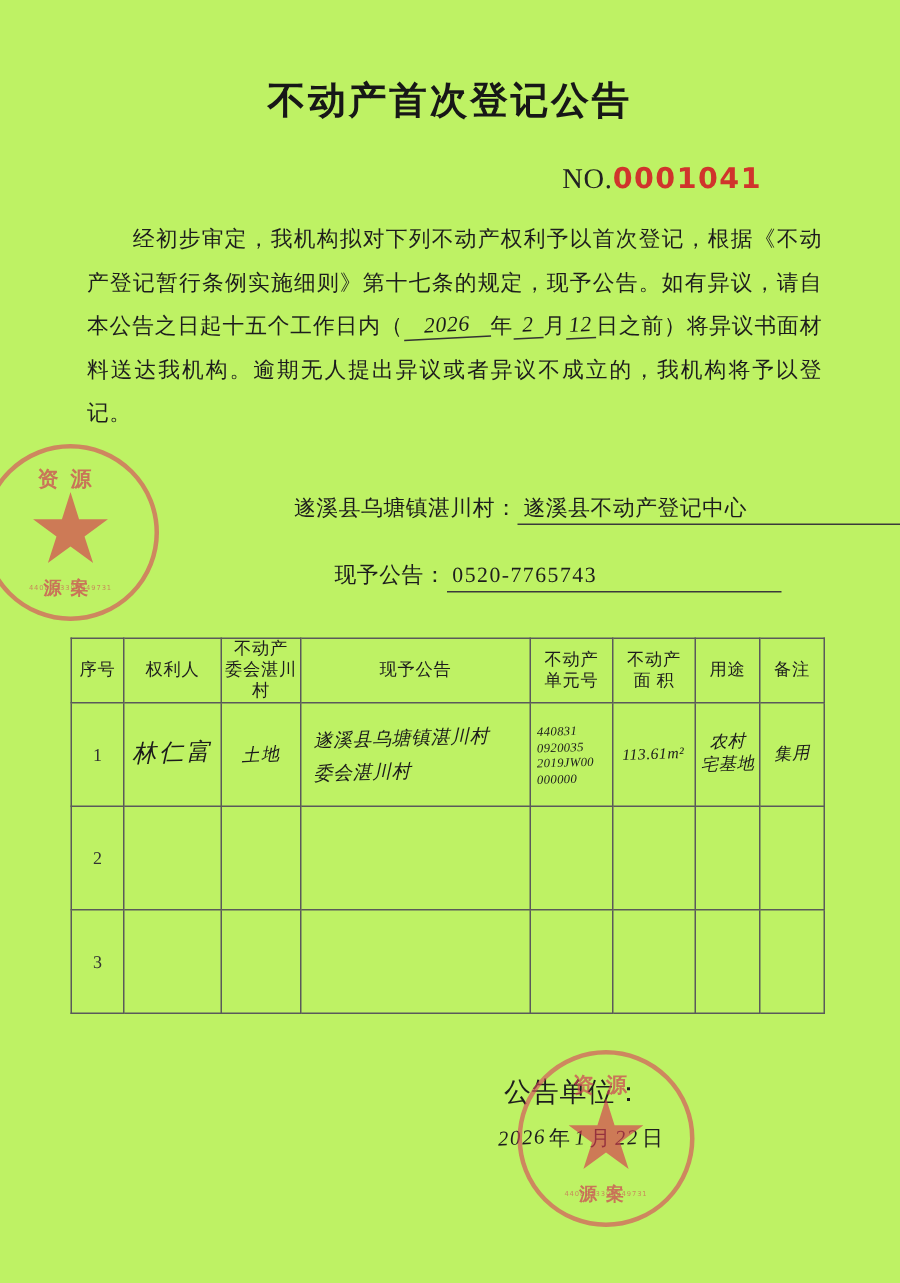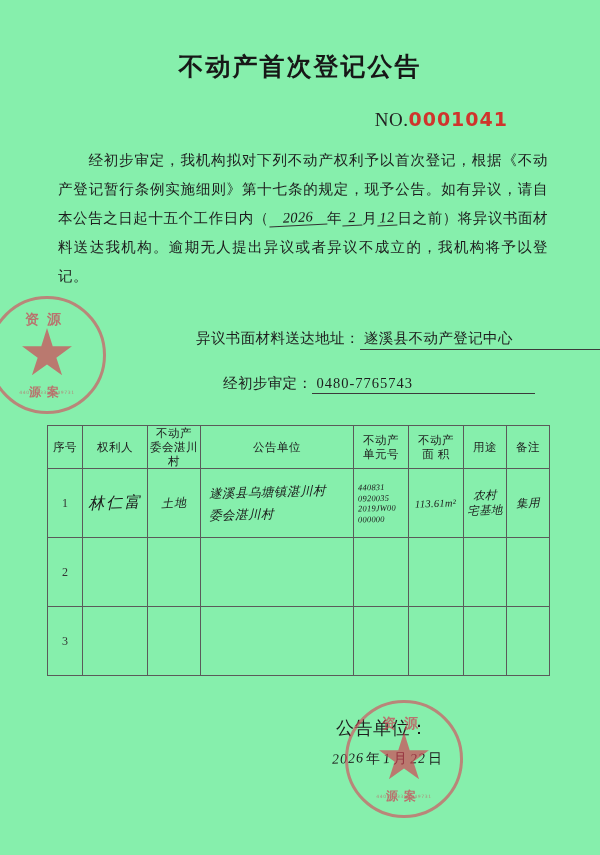--- a/index.html
+++ b/index.html
@@ -12,21 +12,21 @@
     background: #ffffff;
     font-family: "Liberation Serif", "DejaVu Serif", serif;
     color: #1a1a1a;
     position: relative;
     overflow: hidden;
   }
   .page {
     position: relative;
     width: 600px;
     height: 855px;
-    background: #86efac;
+    background: #bef264;
   }
 
   
   .doc-title {
     position: absolute;
     top: 50px;
     left: 0;
     width: 600px;
     text-align: center;
     font-size: 25px;
@@ -286,42 +286,42 @@
 
   <div class="serial-row">
     <span class="serial-label">NO.</span><span class="serial-number">0001041</span>
   </div>
 
   <div class="body-text">
     <span class="indent"></span><span>经初步审定，我机构拟对下列不动产权利予以首次登记，根据《不动产登记暂行条例实施细则》第十七条的规定，现予公告。如有异议，请自本公告之日起十五个工作日内（</span><span class="fill wide hand">2026</span><span>年</span><span class="fill narrow hand">2</span><span>月</span><span class="fill narrow hand">12</span><span>日之前</span><span>）将异议书面材料送达我机构。逾期无人提出异议或者异议不成立的，我机构将予以登记。</span>
   </div>
 
   <div class="info-line addr">
-    <span class="info-label">异议书面材料送达地址：</span><span class="info-value">遂溪县不动产登记中心</span>
+    <span class="info-label">遂溪县乌塘镇湛川村：</span><span class="info-value">遂溪县不动产登记中心</span>
   </div>
 
   <div class="info-line tel">
-    <span class="info-label">经初步审定：</span><span class="info-value">0480-7765743</span>
+    <span class="info-label">现予公告：</span><span class="info-value">0520-7765743</span>
   </div>
 
   <table class="reg-table">
     <thead>
       <tr>
         <th class="col-idx">
           <span class="th-stack">序号</span>
         </th>
         <th class="col-owner">
           <span class="th-stack">权利人</span>
         </th>
         <th class="col-type">
           <span class="th-stack">不动产</span>
           <span class="th-stack">委会湛川村</span>
         </th>
         <th class="col-loc">
-          <span class="th-stack">公告单位</span>
+          <span class="th-stack">现予公告</span>
         </th>
         <th class="col-unit">
           <span class="th-stack">不动产</span>
           <span class="th-stack">单元号</span>
         </th>
         <th class="col-area">
           <span class="th-stack">不动产</span>
           <span class="th-stack">面 积</span>
         </th>
         <th class="col-use">

